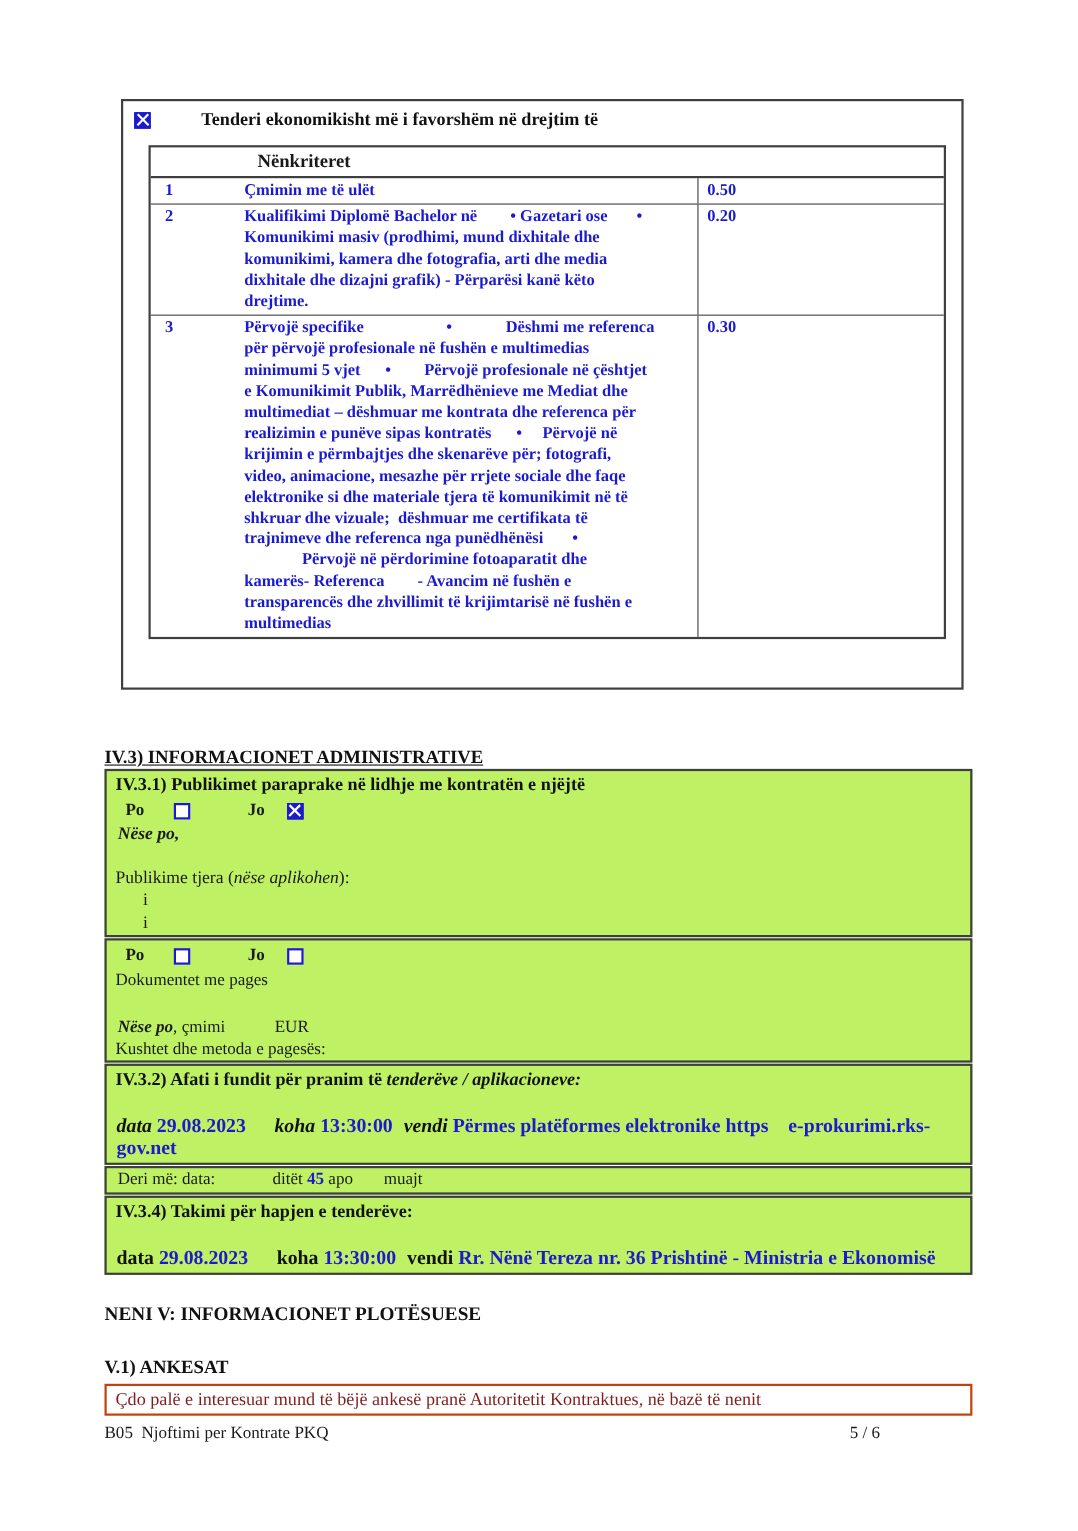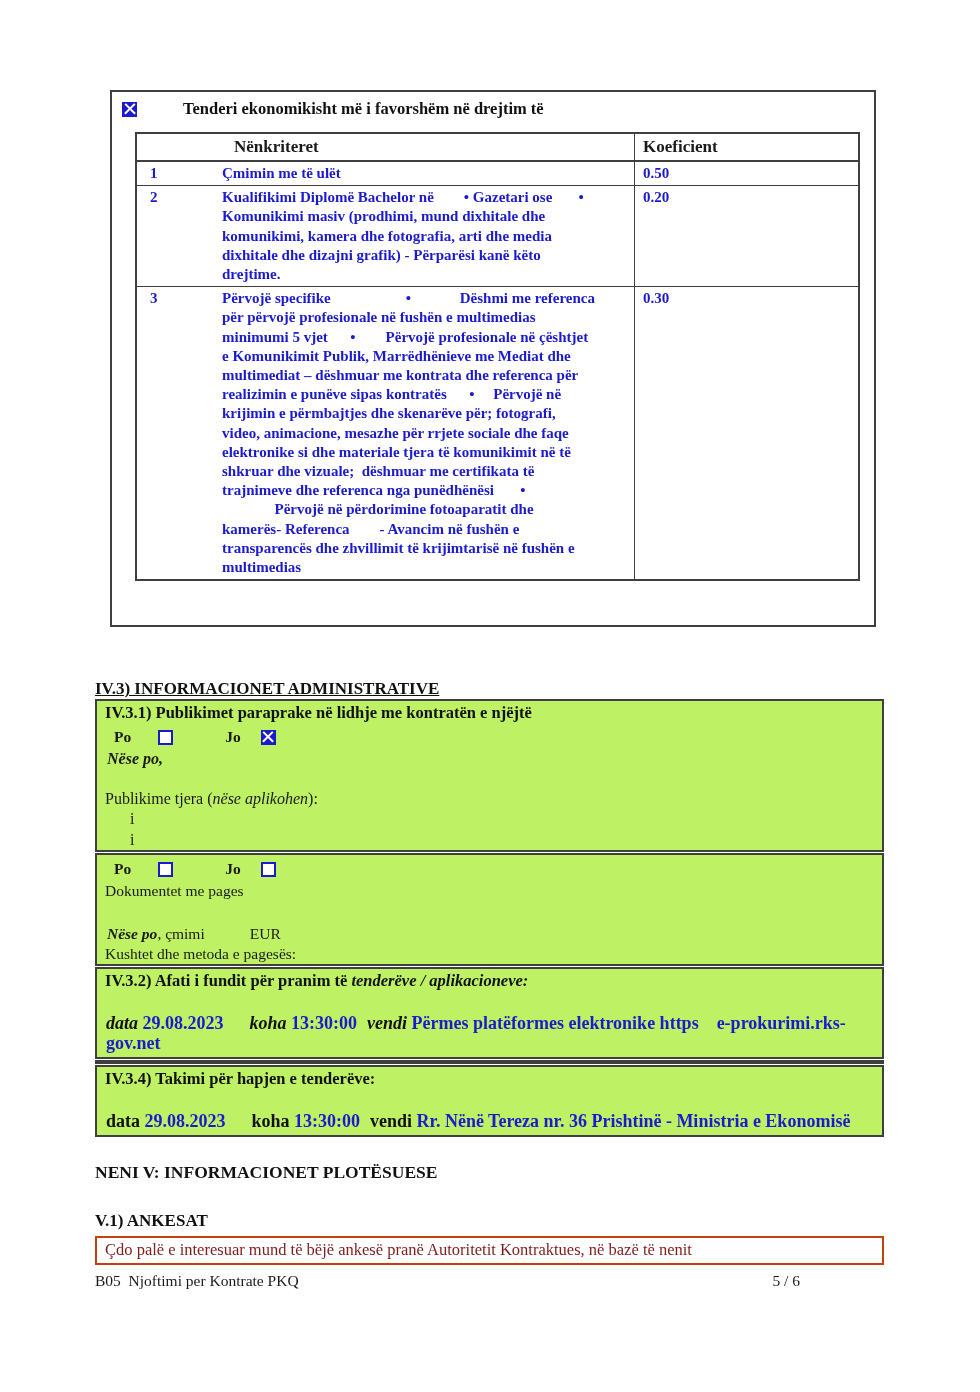--- a/index.html
+++ b/index.html
@@ -80,21 +80,20 @@
 
   <div class="top-box">
     <div class="title-row">
       <span class="cb" data-checked="true"></span>
       <span class="title">Tenderi ekonomikisht më i favorshëm në drejtim të</span>
     </div>
 
     <div class="crit-table">
       <div class="crit-head">
         <div class="h-sub">Nënkriteret</div>
-        <div class="h-coef">Koeficient</div>
       </div>
       <div class="crit-row">
         <div class="c-num">1</div>
         <div class="c-text">Çmimin me të ulët</div>
         <div class="c-coef">0.50</div>
       </div>
       <div class="crit-row">
         <div class="c-num">2</div>
         <div class="c-text">Kualifikimi Diplomë Bachelor në        • Gazetari ose       •
 Komunikimi masiv (prodhimi, mund dixhitale dhe
@@ -156,20 +155,21 @@
   </div>
 
   <div class="sec-box">
     <div class="box-h"><span>IV.3.2) Afati i fundit për pranim të </span><span class="it">tenderëve / aplikacioneve:</span></div>
     <div class="blank-sm"></div>
     <div class="data-line"><span class="dl-lbl">data</span> <span class="dl-val">29.08.2023</span><span class="gap1"></span><span class="dl-lbl">koha</span> <span class="dl-val">13:30:00</span><span class="gap2"></span><span class="dl-lbl">vendi</span> <span class="dl-val">Përmes platëformes elektronike https    e-prokurimi.rks-
 gov.net</span></div>
   </div>
 
   <div class="sec-box">
+    <div class="deri-line"><span>Deri më: data:</span><span class="ditet">ditët</span> <span class="num45">45</span> <span>apo</span><span class="muajt">muajt</span></div>
   </div>
 
   <div class="sec-box">
     <div class="box-h">IV.3.4) Takimi për hapjen e tenderëve:</div>
     <div class="blank-sm"></div>
     <div class="data-line upright"><span class="dl-lbl">data</span> <span class="dl-val">29.08.2023</span><span class="gap1"></span><span class="dl-lbl">koha</span> <span class="dl-val">13:30:00</span><span class="gap2"></span><span class="dl-lbl">vendi</span>  <span class="dl-val">Rr. Nënë Tereza nr. 36 Prishtinë - Ministria e Ekonomisë</span></div>
   </div>
 
   <div class="neni-head">NENI V: INFORMACIONET PLOTËSUESE</div>
   <div class="ankesat-head">V.1) ANKESAT</div>

